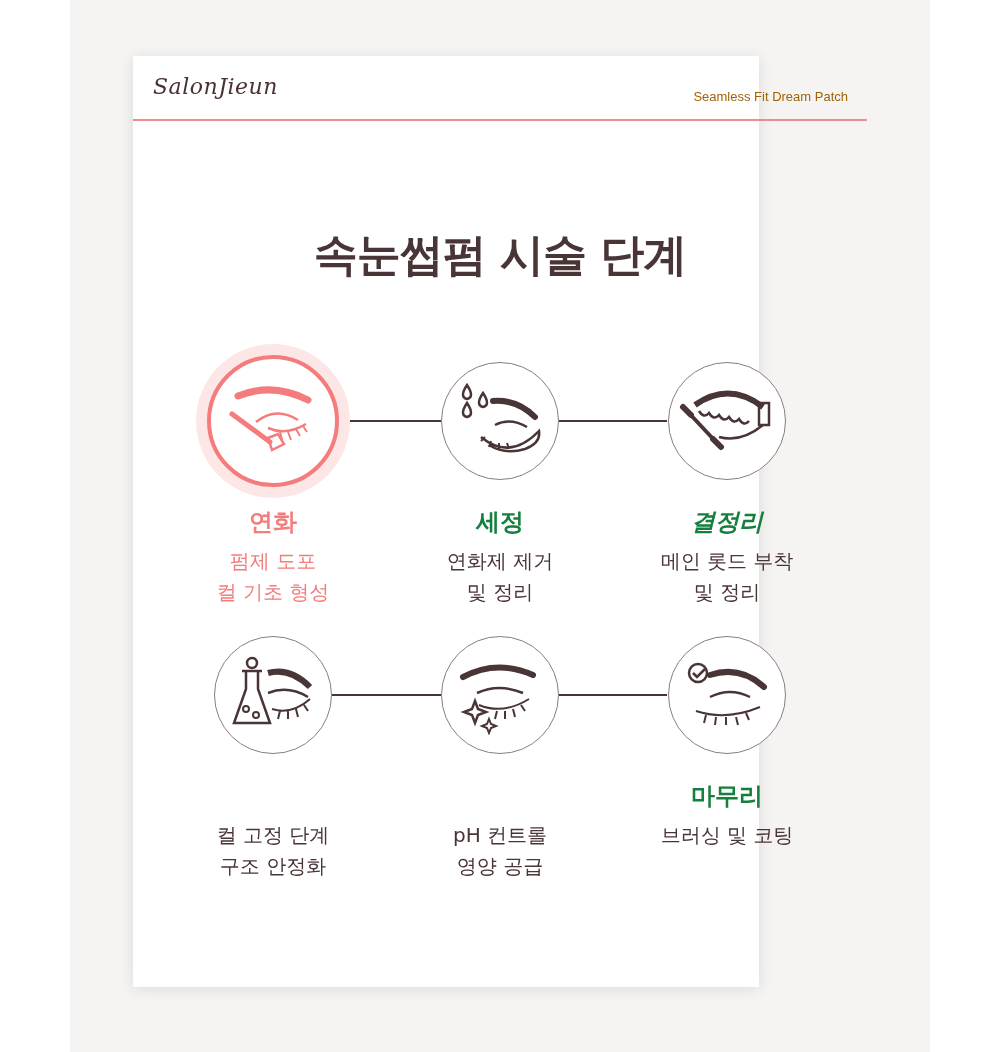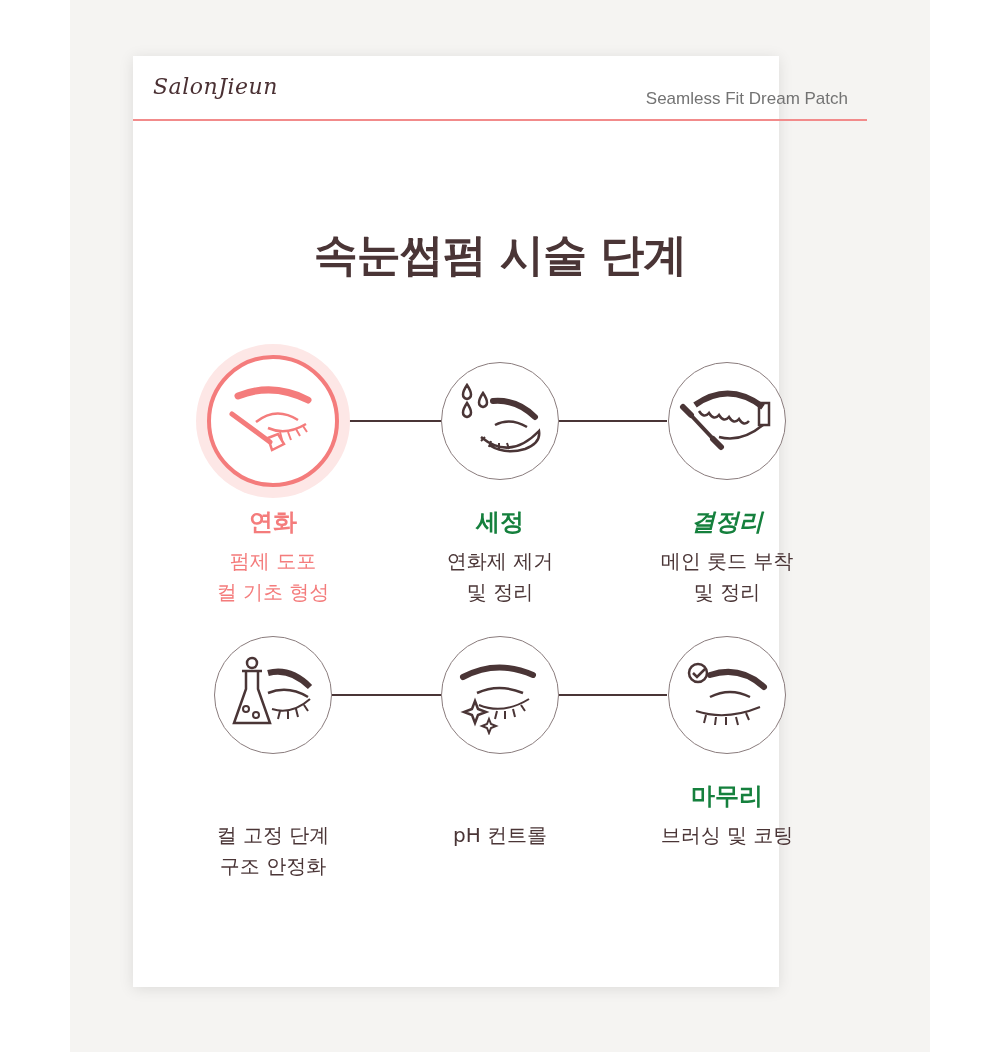--- a/index.html
+++ b/index.html
@@ -6,28 +6,27 @@
   body {
     width:1000px; height:1052px; background:#ffffff; position:relative; overflow:hidden;
     font-family:"DejaVu Sans", sans-serif; color:#4a3536;
   }
   .backdrop {
     position:absolute; left:70px; top:0; width:860px; height:1052px; background:#f5f4f2;
   }
   .card {
     position:absolute; left:133px; top:56px; width:626px; height:931px; background:#ffffff;
     box-shadow:0 2px 14px rgba(0,0,0,0.10);
-    padding-left:20px;
   }
   .header { position:absolute; left:0; top:0; width:734px; height:63px; border-bottom:2px solid #f28b8b; }
   .logo {
     position:absolute; left:20px; top:18px; font-family:"DejaVu Serif", serif; font-style:italic;
     font-size:22px; color:#4a3033; letter-spacing:0.5px;
   }
-  .product { position:absolute; right:19px; top:33px; font-family:"Liberation Sans", sans-serif; font-size:17px; color:#737373; }
+  .product { position:absolute; right:19px; top:33px; font-family:"Liberation Sans", sans-serif; font-size:13px; color:#a16207; }
   .title {
     position:absolute; left:0; width:734px; top:170px; text-align:center;
     font-size:44px; font-weight:bold; color:#4a3536; letter-spacing:-1px;
   }
   .connector { position:absolute; height:2px; background:#4a3536; }
   .circle {
     position:absolute; width:118px; height:118px; border-radius:50%; border:1.5px solid #8a7c7d; background:#fff;
     display:flex; align-items:center; justify-content:center; box-sizing:border-box;
   }
   .circle.active { border:4px solid #f47c7c; box-shadow:0 0 0 11px #fde7e6; width:132px; height:132px; }
@@ -112,20 +111,21 @@
   <div class="circle" style="left:308px; top:580px;">
     <svg width="86" height="80" viewBox="0 0 86 80">
       <path d="M6 22 Q40 4 76 20" stroke="#4a3536" stroke-width="6" fill="none" stroke-linecap="round"></path>
       <path d="M20 38 Q42 28 66 38" stroke="#4a3536" stroke-width="2.5" fill="none"></path>
       <path d="M22 50 Q46 60 72 44 M40 56 l-2 8 M48 56 l0 8 M56 54 l2 8 M64 50 l4 6" stroke="#4a3536" stroke-width="2" fill="none"></path>
       <path d="M18 46 l3 8 8 3 -8 3 -3 8 -3 -8 -8 -3 8 -3z" fill="none" stroke="#4a3536" stroke-width="2.5"></path>
       <path d="M32 64 l2 5 5 2 -5 2 -2 5 -2 -5 -5 -2 5 -2z" fill="none" stroke="#4a3536" stroke-width="2"></path>
     </svg>
   </div>
   <div class="desc" style="left:247px; top:764px;">pH 컨트롤</div>
+  <div class="desc" style="left:247px; top:795px;">영양 공급</div>
 
   <div class="circle" style="left:535px; top:580px;">
     <svg width="86" height="80" viewBox="0 0 86 80">
       <circle cx="14" cy="18" r="9" fill="none" stroke="#4a3536" stroke-width="2.5"></circle>
       <path d="M9 18 l4 4 8 -8" stroke="#4a3536" stroke-width="2.5" fill="none"></path>
       <path d="M26 20 Q56 10 80 32" stroke="#4a3536" stroke-width="6" fill="none" stroke-linecap="round"></path>
       <path d="M26 42 Q46 32 66 42" stroke="#4a3536" stroke-width="2.5" fill="none"></path>
       <path d="M12 56 Q42 66 76 52 M22 60 l-2 8 M32 62 l-1 8 M42 62 l0 8 M52 62 l2 8 M62 58 l3 7" stroke="#4a3536" stroke-width="2" fill="none"></path>
     </svg>
   </div>

